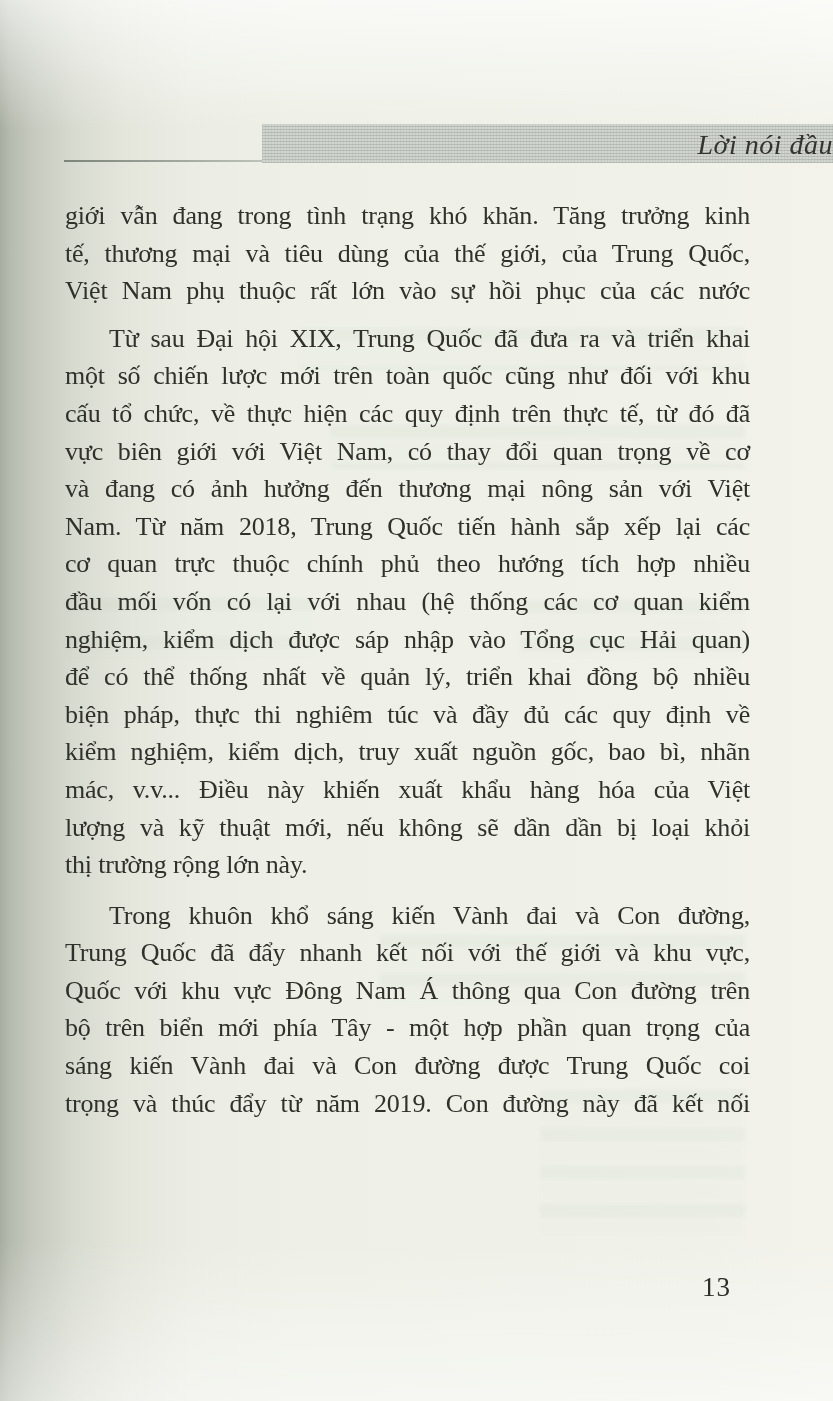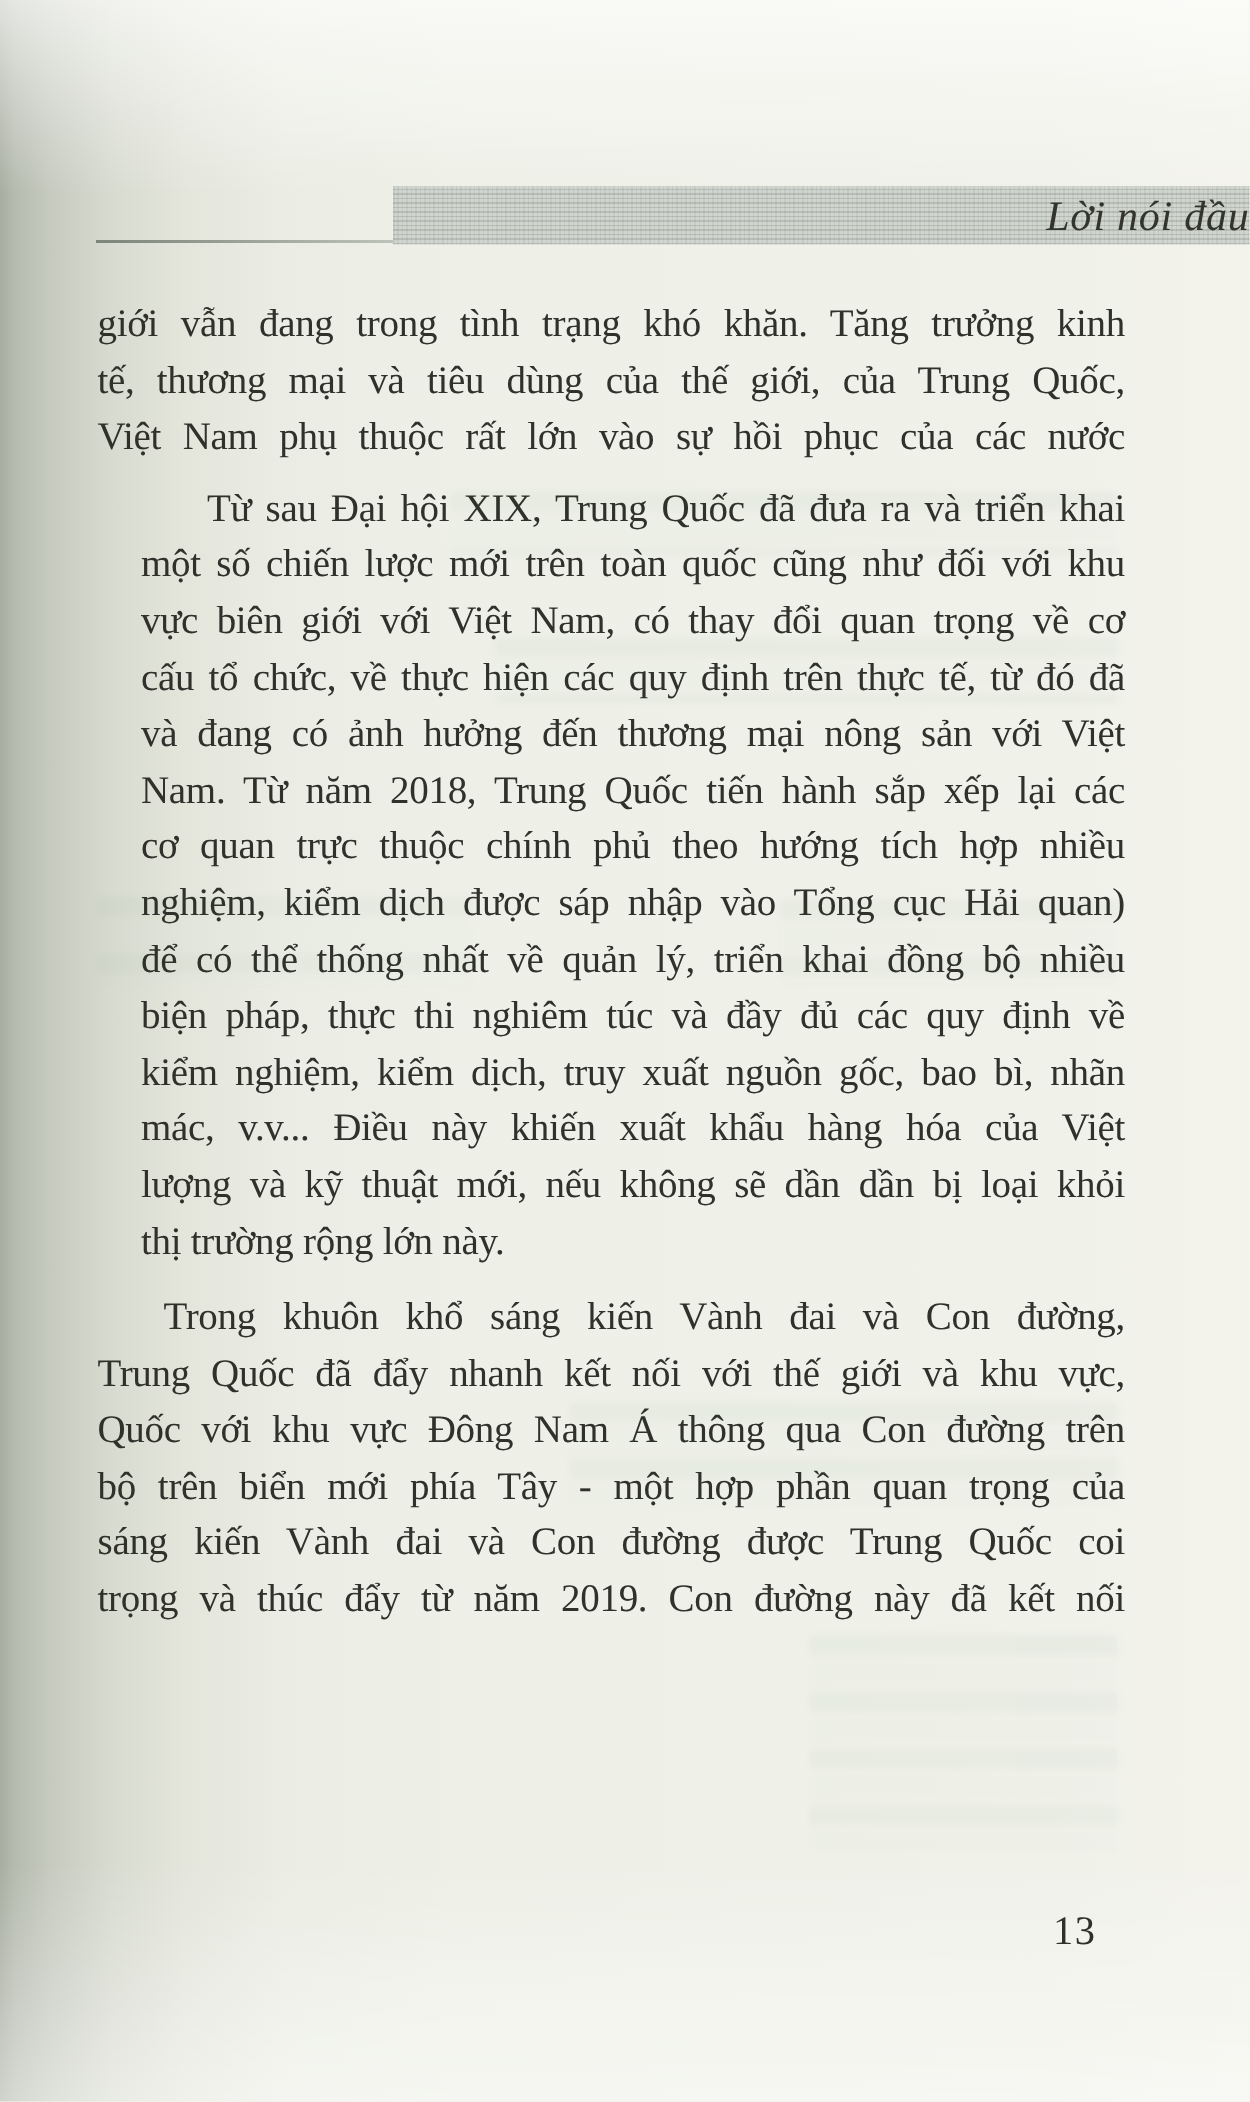--- a/index.html
+++ b/index.html
@@ -69,21 +69,21 @@
   .body-text {
     position: absolute;
     left: 65px; top: 197px;
     width: 685px;
     font-size: 26px;
     line-height: 37.6px;
     letter-spacing: -0.2px;
     color: #30312b;
   }
   .para { margin: 0; }
-  .para.p2 { margin-top: 10px; margin-left: 29px; }
+  .para.p2 { margin-top: 10px; }
   .para.p3 { margin-top: 13px; }
   .line {
     text-align: justify;
     text-align-last: justify;
     height: 37.6px;
     white-space: normal;
   }
   .line.last { text-align-last: left; }
   .para.indent .line:first-child { text-indent: 44px; }
 
@@ -116,25 +116,26 @@
 
     <div class="para p1">
       <div class="line">giới vẫn đang trong tình trạng khó khăn. Tăng trưởng kinh</div>
       <div class="line">tế, thương mại và tiêu dùng của thế giới, của Trung Quốc,</div>
       <div class="line">Việt Nam phụ thuộc rất lớn vào sự hồi phục của các nước</div>
     </div>
 
     <div class="para p2 indent">
       <div class="line">Từ sau Đại hội XIX, Trung Quốc đã đưa ra và triển khai</div>
       <div class="line">một số chiến lược mới trên toàn quốc cũng như đối với khu</div>
+      <div class="line">cấu tổ chức, về thực hiện các quy định trên thực tế, từ đó đã</div>
       <div class="line">vực biên giới với Việt Nam, có thay đổi quan trọng về cơ</div>
-      <div class="line">cấu tổ chức, về thực hiện các quy định trên thực tế, từ đó đã</div>
       <div class="line">và đang có ảnh hưởng đến thương mại nông sản với Việt</div>
       <div class="line">Nam. Từ năm 2018, Trung Quốc tiến hành sắp xếp lại các</div>
       <div class="line">cơ quan trực thuộc chính phủ theo hướng tích hợp nhiều</div>
+      <div class="line">đầu mối vốn có lại với nhau (hệ thống các cơ quan kiểm</div>
       <div class="line">nghiệm, kiểm dịch được sáp nhập vào Tổng cục Hải quan)</div>
       <div class="line">để có thể thống nhất về quản lý, triển khai đồng bộ nhiều</div>
       <div class="line">biện pháp, thực thi nghiêm túc và đầy đủ các quy định về</div>
       <div class="line">kiểm nghiệm, kiểm dịch, truy xuất nguồn gốc, bao bì, nhãn</div>
       <div class="line">mác, v.v... Điều này khiến xuất khẩu hàng hóa của Việt</div>
       <div class="line">lượng và kỹ thuật mới, nếu không sẽ dần dần bị loại khỏi</div>
       <div class="line last">thị trường rộng lớn này.</div>
     </div>
 
     <div class="para p3 indent">

